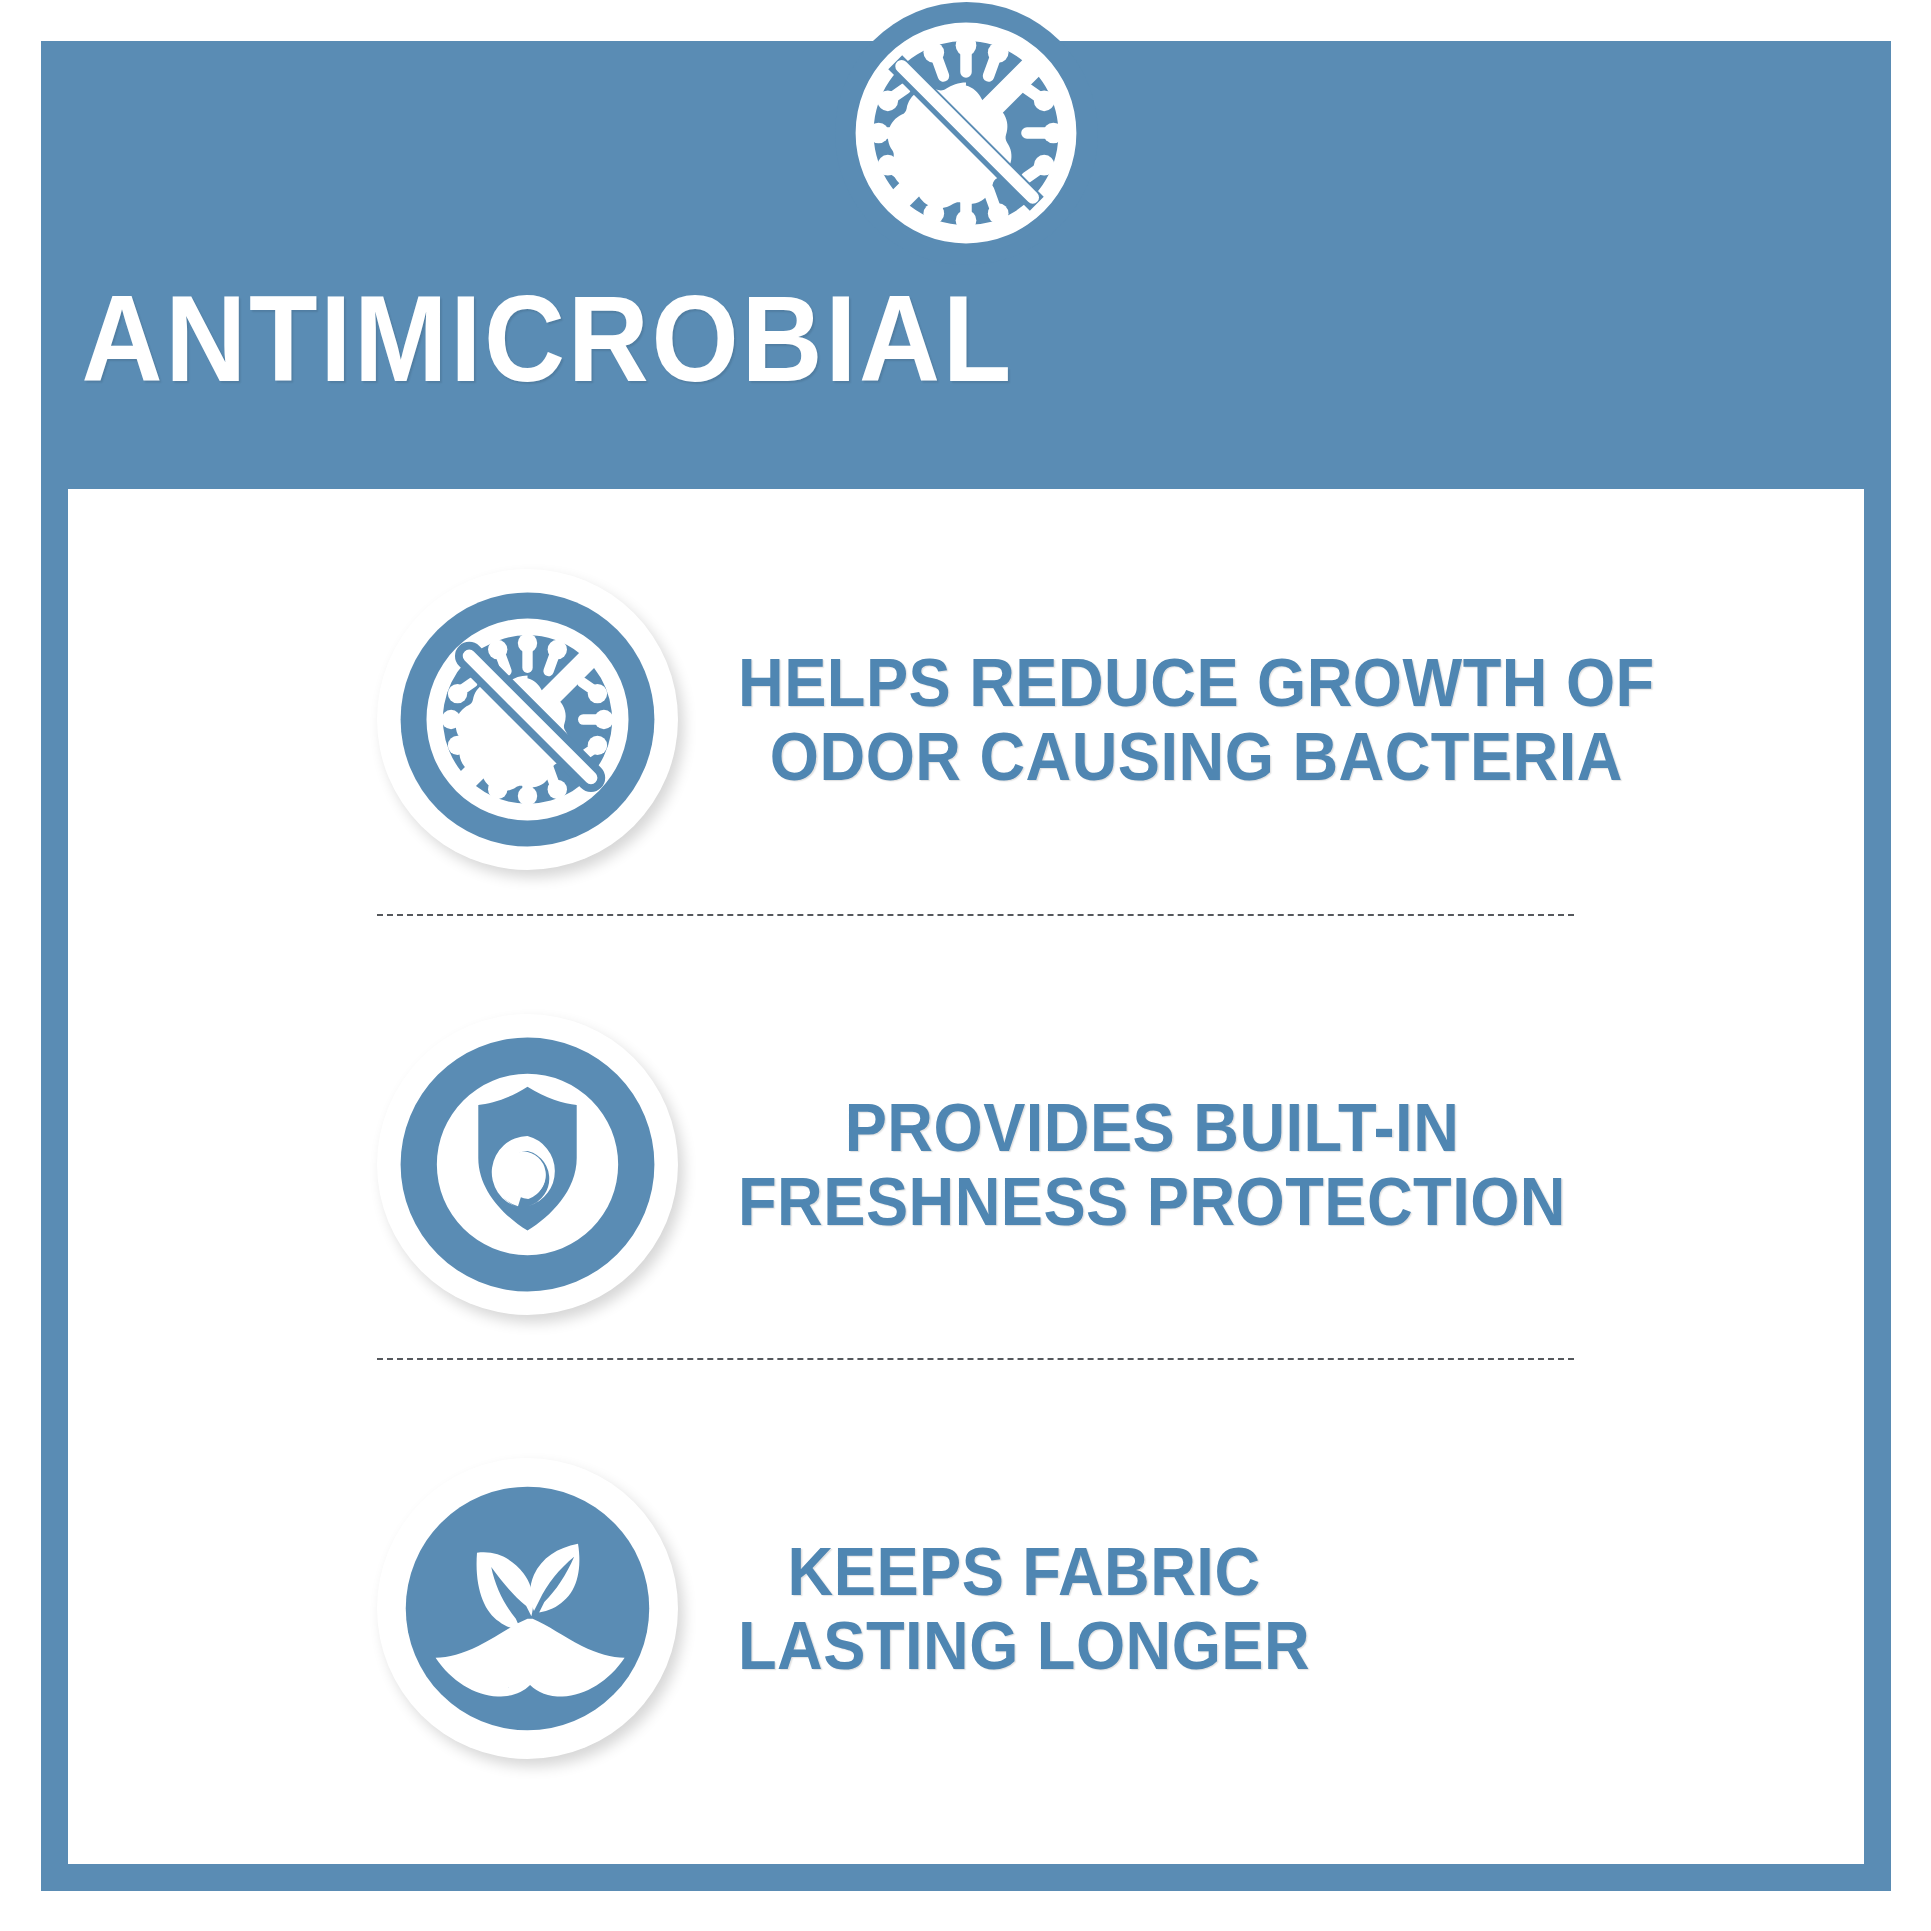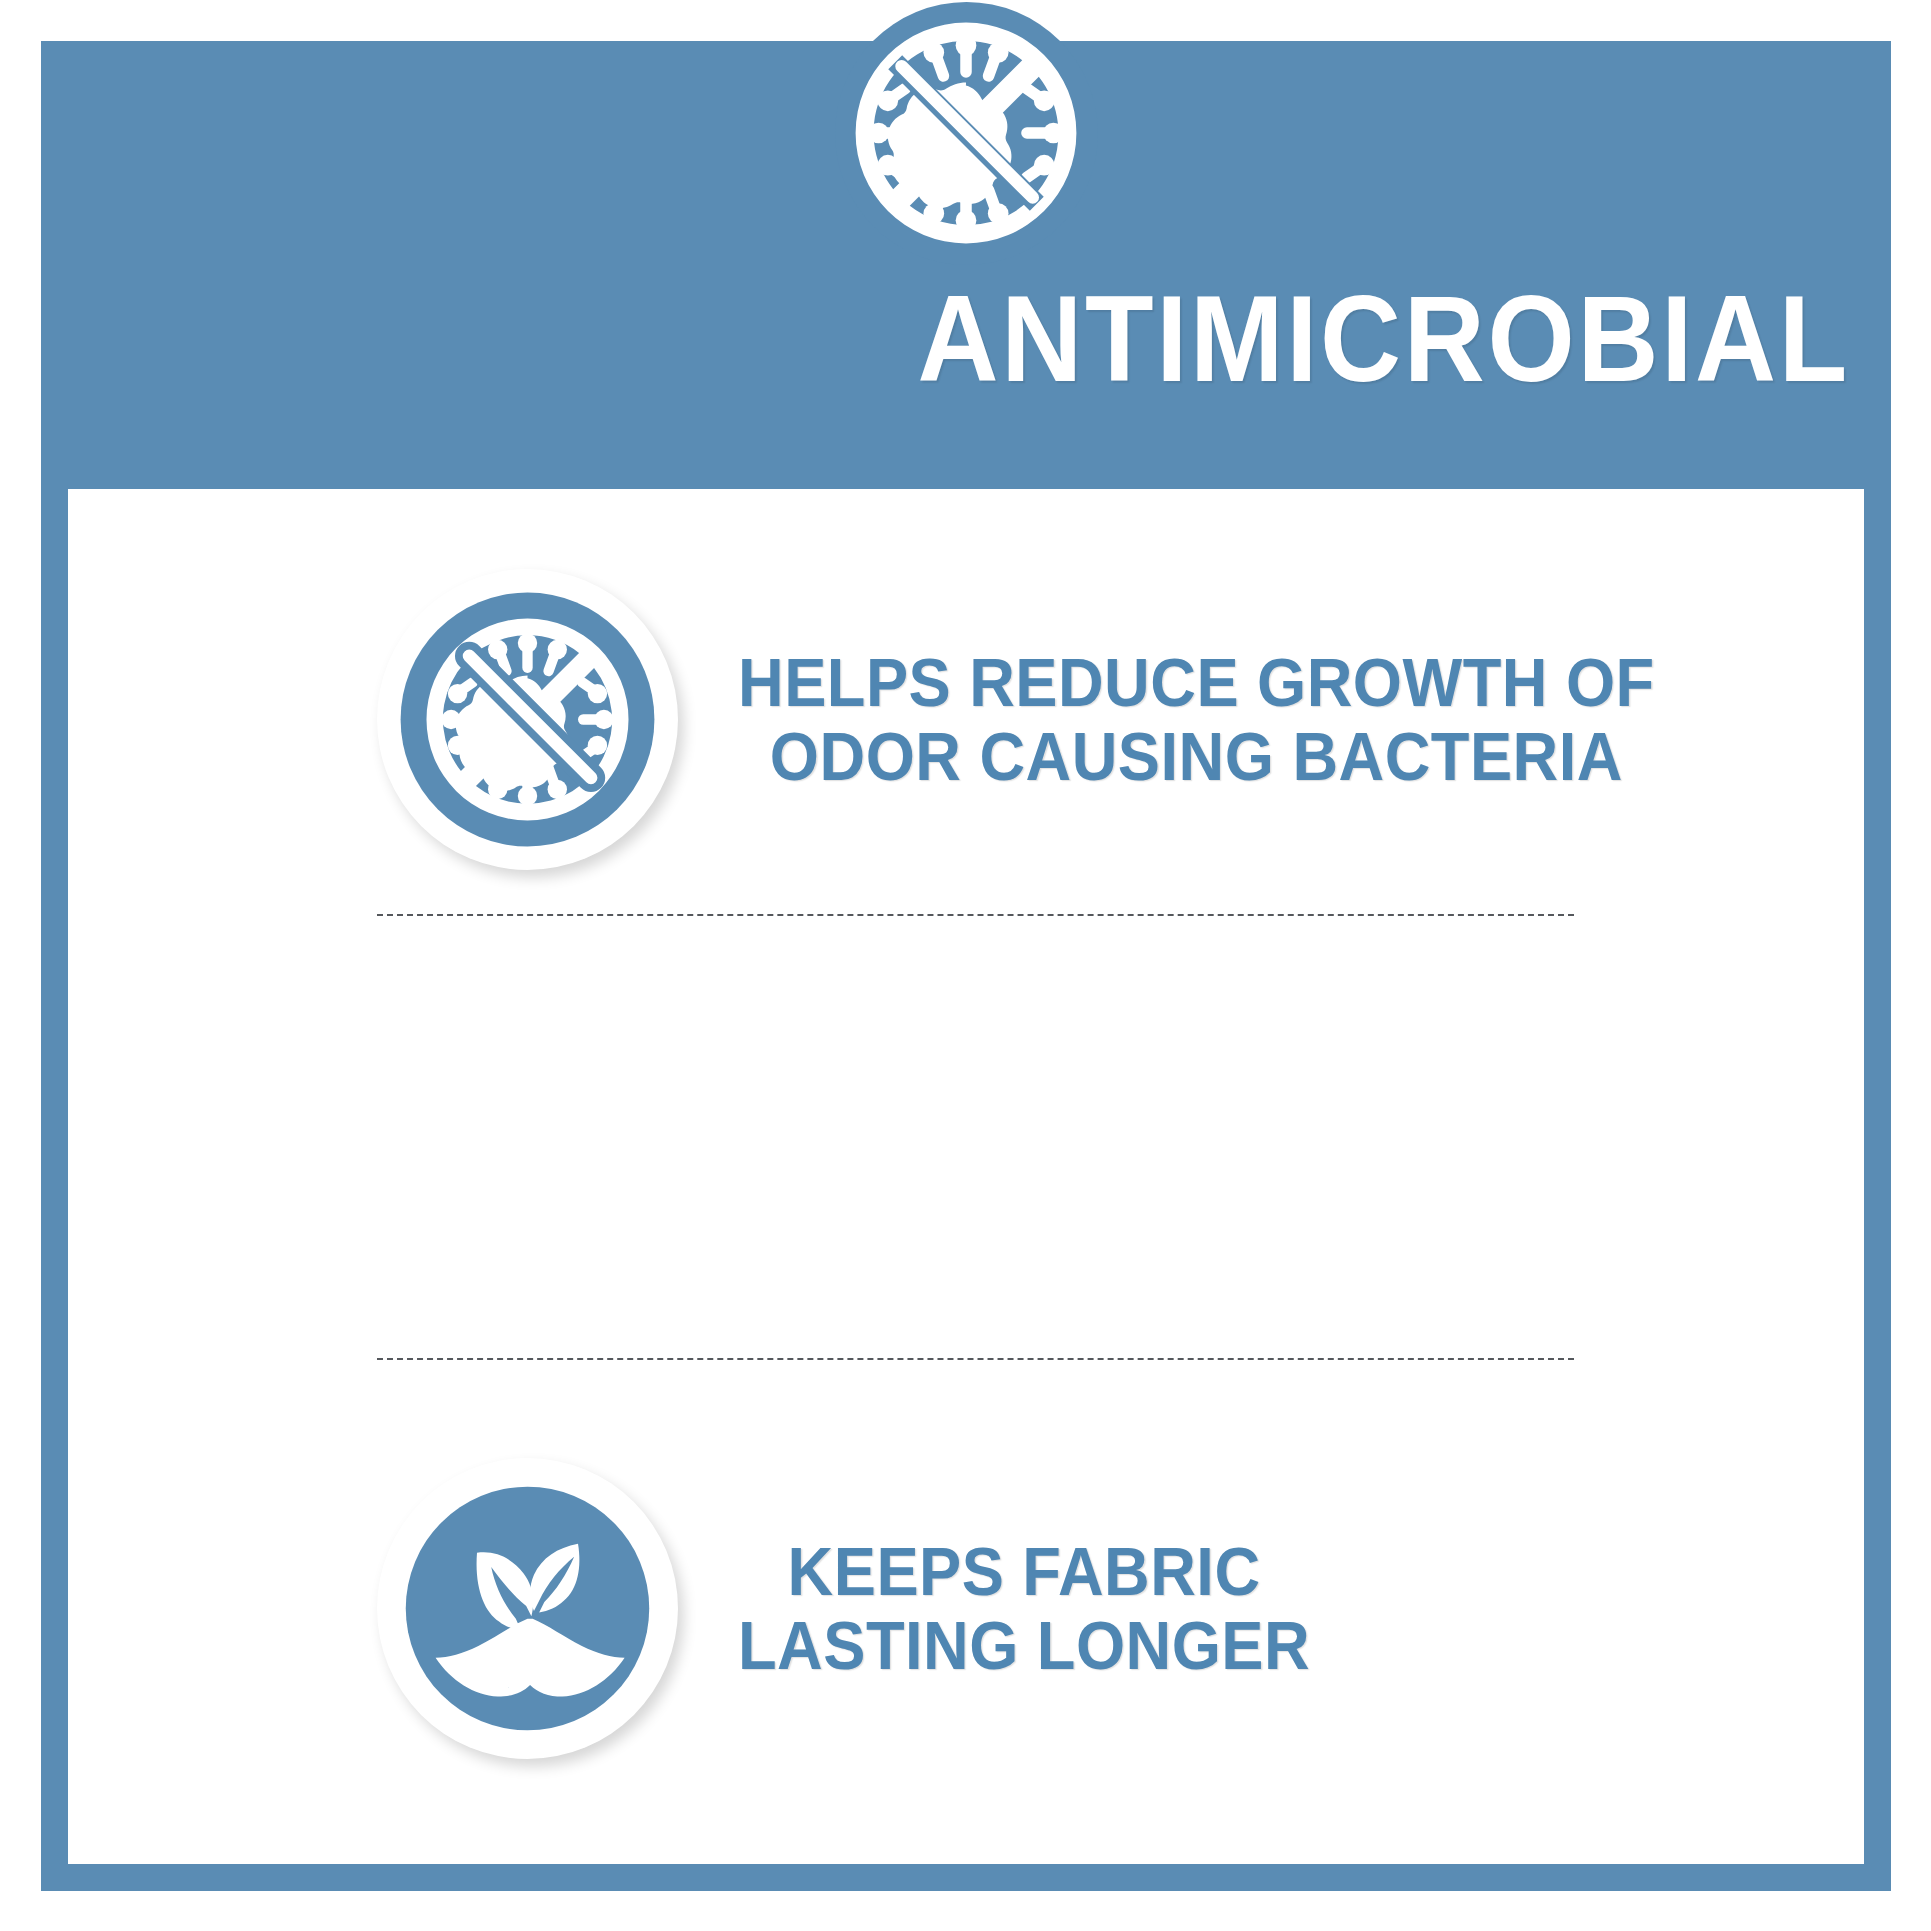--- a/index.html
+++ b/index.html
@@ -41,21 +41,21 @@
 
   
   .header {
     position: absolute;
     left: 41px;
     top: 41px;
     width: 1850px;
     height: 448px;
     display: flex;
     align-items: flex-end;
-    justify-content: flex-end;
+    justify-content: flex-start;
     pointer-events: none;
   }
 
   .header-title {
     font-size: 122px;
     font-weight: 700;
     letter-spacing: 2.9px;
     color: #ffffff;
     line-height: 1;
     padding-bottom: 89px;
@@ -245,20 +245,37 @@
         </svg>
       </div>
       <div class="feature-text">
         <span class="line">HELPS REDUCE GROWTH OF</span>
         <span class="line">ODOR CAUSING BACTERIA</span>
       </div>
     </div>
 
     <div class="divider div-1"></div>
 
+    <div class="feature-row row-2">
+      <div class="icon-badge">
+        <svg viewBox="0 0 200 200" xmlns="http://www.w3.org/2000/svg" aria-hidden="true">
+
+          <path d="M100 2a98 98 0 1 0 0 196 98 98 0 0 0 0-196zm0 28a70 70 0 1 1 0 140 70 70 0 0 1 0-140z" fill="#5a8cb4"></path>
+
+          <path d="M100 40c-14 9-28 13-38 14v41c0 25 20 45 38 56 18-11 38-31 38-56V54c-10-1-24-5-38-14z" fill="#5a8cb4"></path>
+
+          <path d="M100 78a28 28 0 0 0-7 55 22 22 0 0 1 4-43 18 18 0 0 1 5 35 13 13 0 0 1-5-25 9 9 0 0 0-1 18c-1 3-5 4-8 2a17 17 0 0 1 9-31 22 22 0 0 1 4 43 28 28 0 0 0-1-54z" fill="#ffffff"></path>
+          <path d="M100 85a22 22 0 0 0-6 43 17 17 0 0 1 3-33 14 14 0 0 1 3 27 10 10 0 0 1-3-19 7 7 0 0 0 0 14" fill="none" stroke="#ffffff" stroke-width="9" stroke-linecap="round"></path>
+        </svg>
+      </div>
+      <div class="feature-text">
+        <span class="line">PROVIDES BUILT-IN</span>
+        <span class="line">FRESHNESS PROTECTION</span>
+      </div>
+    </div>
 
     <div class="divider div-2"></div>
 
     <div class="feature-row row-3">
       <div class="icon-badge">
         <svg viewBox="0 0 200 200" xmlns="http://www.w3.org/2000/svg" aria-hidden="true">
           <circle cx="100" cy="100" r="94" fill="#5a8cb4"></circle>
           <g fill="#ffffff">
 
             <path d="M61 57c-2 26 5 45 17 53 5 4 11 6 17 7l-4-9c-9-11-16-25-19-40 8 11 17 22 27 30l4 8c3-12 1-24-6-33-9-12-22-18-36-16z"></path>

